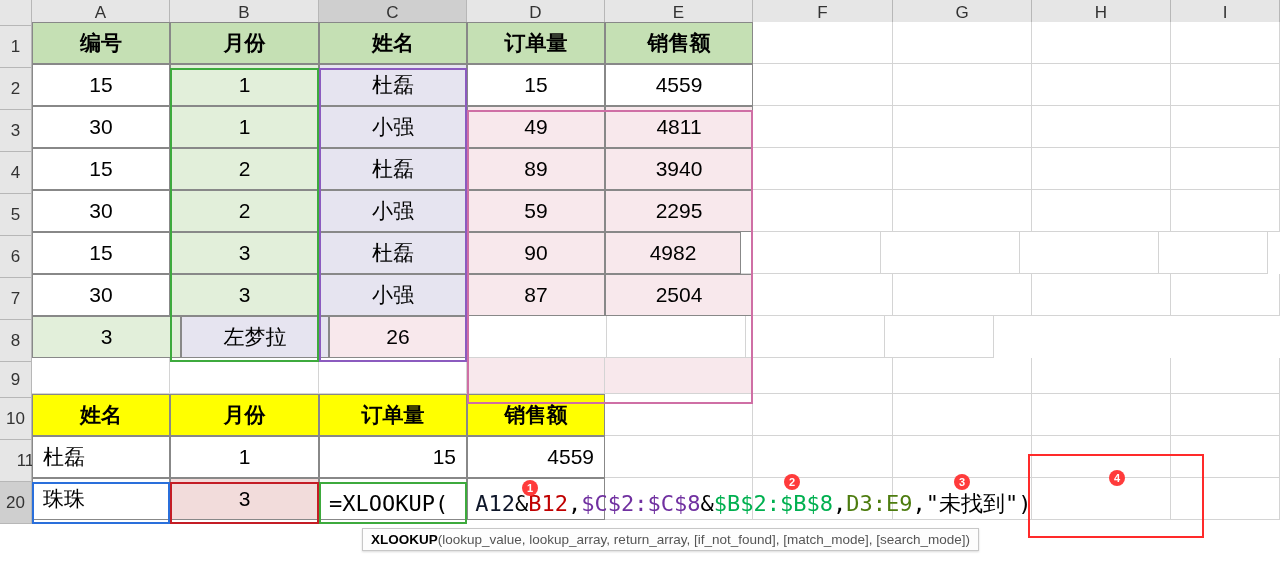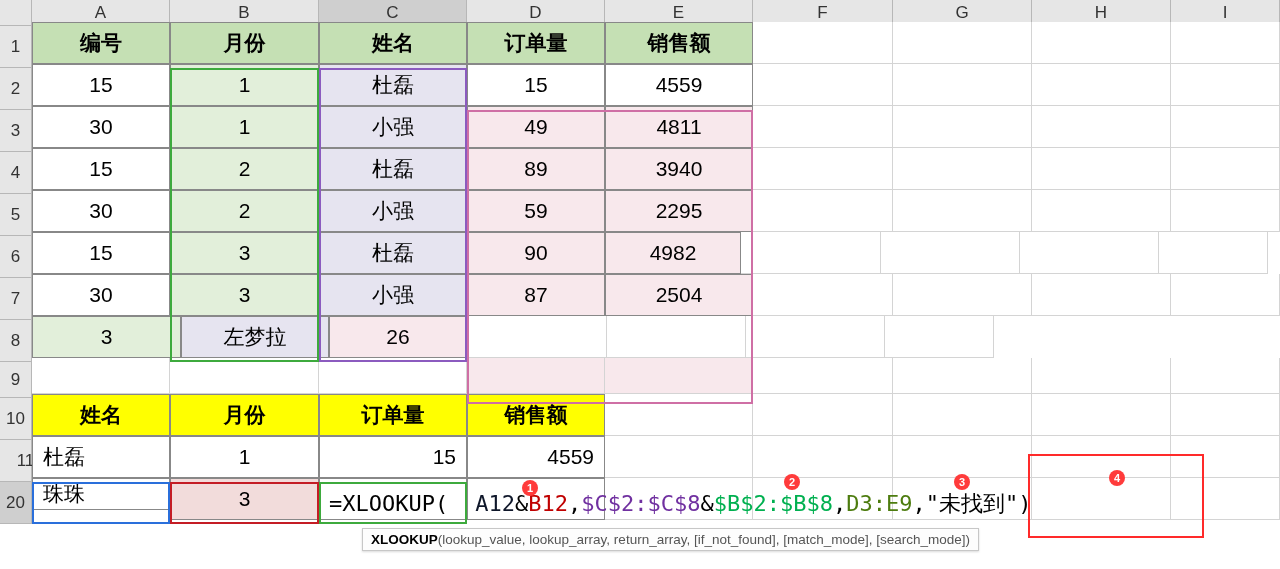--- a/index.html
+++ b/index.html
@@ -218,21 +218,21 @@
         <div class="cell wB bordered" style="width: 149px; height: 42px;">1</div>
         <div class="cell wC bordered right" style="width: 148px; height: 42px;">15</div>
         <div class="cell wD bordered right" style="width: 138px; height: 42px;">4559</div>
         <div class="cell wE empty" style="width: 148px; height: 42px;"></div>
         <div class="cell wF empty" style="width: 140px; height: 42px;"></div>
         <div class="cell wG empty" style="width: 139px; height: 42px;"></div>
         <div class="cell wH empty" style="width: 139px; height: 42px;"></div>
         <div class="cell wI empty" style="width: 109px; height: 42px;"></div>
       </div>
       <div class="row" style="height: 42px;">
-        <div class="cell wA bordered left" style="width: 138px; height: 32px;">珠珠</div>
+        <div class="cell wA bordered left" style="width: 138px; height: 42px;">珠珠</div>
         <div class="cell wB bordered fill-rose" style="width: 149px; height: 42px;">3</div>
         <div class="cell wC bordered" style="width: 148px; height: 42px;"></div>
         <div class="cell wD bordered" style="width: 138px; height: 42px;"></div>
         <div class="cell wE empty" style="width: 148px; height: 42px;"></div>
         <div class="cell wF empty" style="width: 140px; height: 42px;"></div>
         <div class="cell wG empty" style="width: 139px; height: 42px;"></div>
         <div class="cell wH empty" style="width: 139px; height: 42px;"></div>
         <div class="cell wI empty" style="width: 109px; height: 42px;"></div>
       </div>
     </div>

